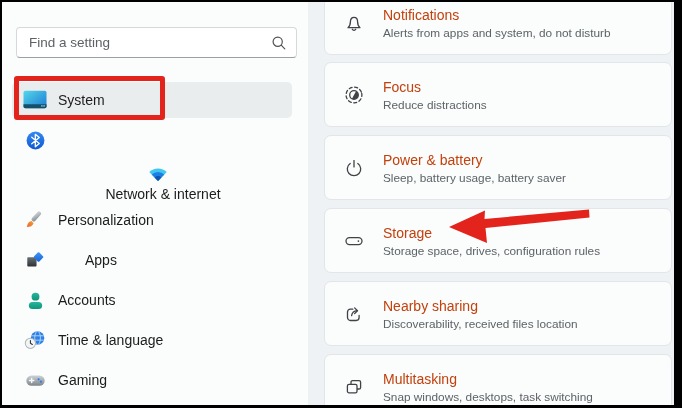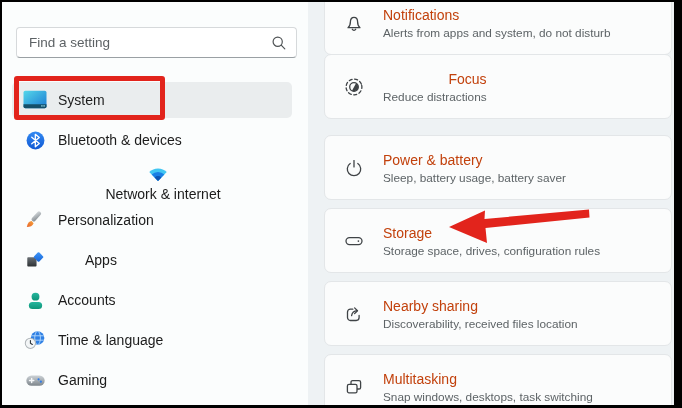--- a/index.html
+++ b/index.html
@@ -80,21 +80,20 @@
     <defs>
                   <linearGradient id="btg" x1="0" y1="0" x2="0" y2="1">
       <stop offset="0" stop-color="#338af2"></stop>
                     <stop offset="1" stop-color="#1059d4"></stop>
                   </linearGradient>
                 </defs>
     <circle cx="12" cy="12" r="10.2" fill="url(#btg)"></circle>
     <path d="M7.7 8.3l8.6 7.1-4.5 3.7V4.9l4.5 3.7-8.6 7.1" fill="none" stroke="#ffffff" stroke-width="1.5" stroke-linejoin="round" stroke-linecap="round"></path>
               </svg>
             </span>
-    <span class="nav-label">Bluetooth &amp; devices</span>
   </div>
 
   <div class="nav-item" style="top: 160px; flex-direction: column;">
     <span class="nav-ic">
               <svg width="22" height="22" viewBox="0 0 24 24">
     <path d="M12 19.5L2.45 9.95A13.5 13.5 0 0 1 21.55 9.95Z" fill="#41c6f2"></path>
     <path d="M12 19.5L5.07 12.57A9.8 9.8 0 0 1 18.93 12.57Z" fill="#1b7fe4"></path>
     <path d="M12 19.5L8.32 15.82A5.2 5.2 0 0 1 15.68 15.82Z" fill="#0e55b4"></path>
               </svg>
             </span>
@@ -205,21 +204,21 @@
     <path d="M17 15.7H5c1.9-1.4 2.4-3 2.4-5.9C7.4 7 9 5.3 11 5.3s3.6 1.7 3.6 4.5c0 2.9.5 4.5 2.4 5.9z" fill="none" stroke="#3f4346" stroke-width="1.3" stroke-linecap="round" stroke-linejoin="round"></path>
     <path d="M9.3 17.3a1.9 1.9 0 0 0 3.4 0" fill="none" stroke="#3f4346" stroke-width="1.3" stroke-linecap="round"></path>
               </svg>
             </span>
     <div class="card-tx">
       <div class="card-title">Notifications</div>
       <div class="card-sub">Alerts from apps and system, do not disturb</div>
     </div>
   </div>
 
-  <div class="card" style="top: 52px; text-align: right;">
+  <div class="card" style="top: 60px;">
     <span class="card-ic">
               <svg width="22" height="22" viewBox="0 0 22 22">
     <circle cx="11" cy="11" r="7.9" fill="none" stroke="#3f4346" stroke-width="1.3" stroke-linecap="round" stroke-dasharray="3.1 2.5" transform="rotate(-12 11 11)"></circle>
     <circle cx="11" cy="11" r="4.3" fill="none" stroke="#3f4346" stroke-width="1.3" stroke-linecap="round"></circle>
     <path d="M11 6.7a4.3 4.3 0 0 1 0 8.6z" fill="#3f4346" transform="rotate(28 11 11)"></path>
               </svg>
             </span>
     <div class="card-tx">
       <div class="card-title">Focus</div>
       <div class="card-sub">Reduce distractions</div>

